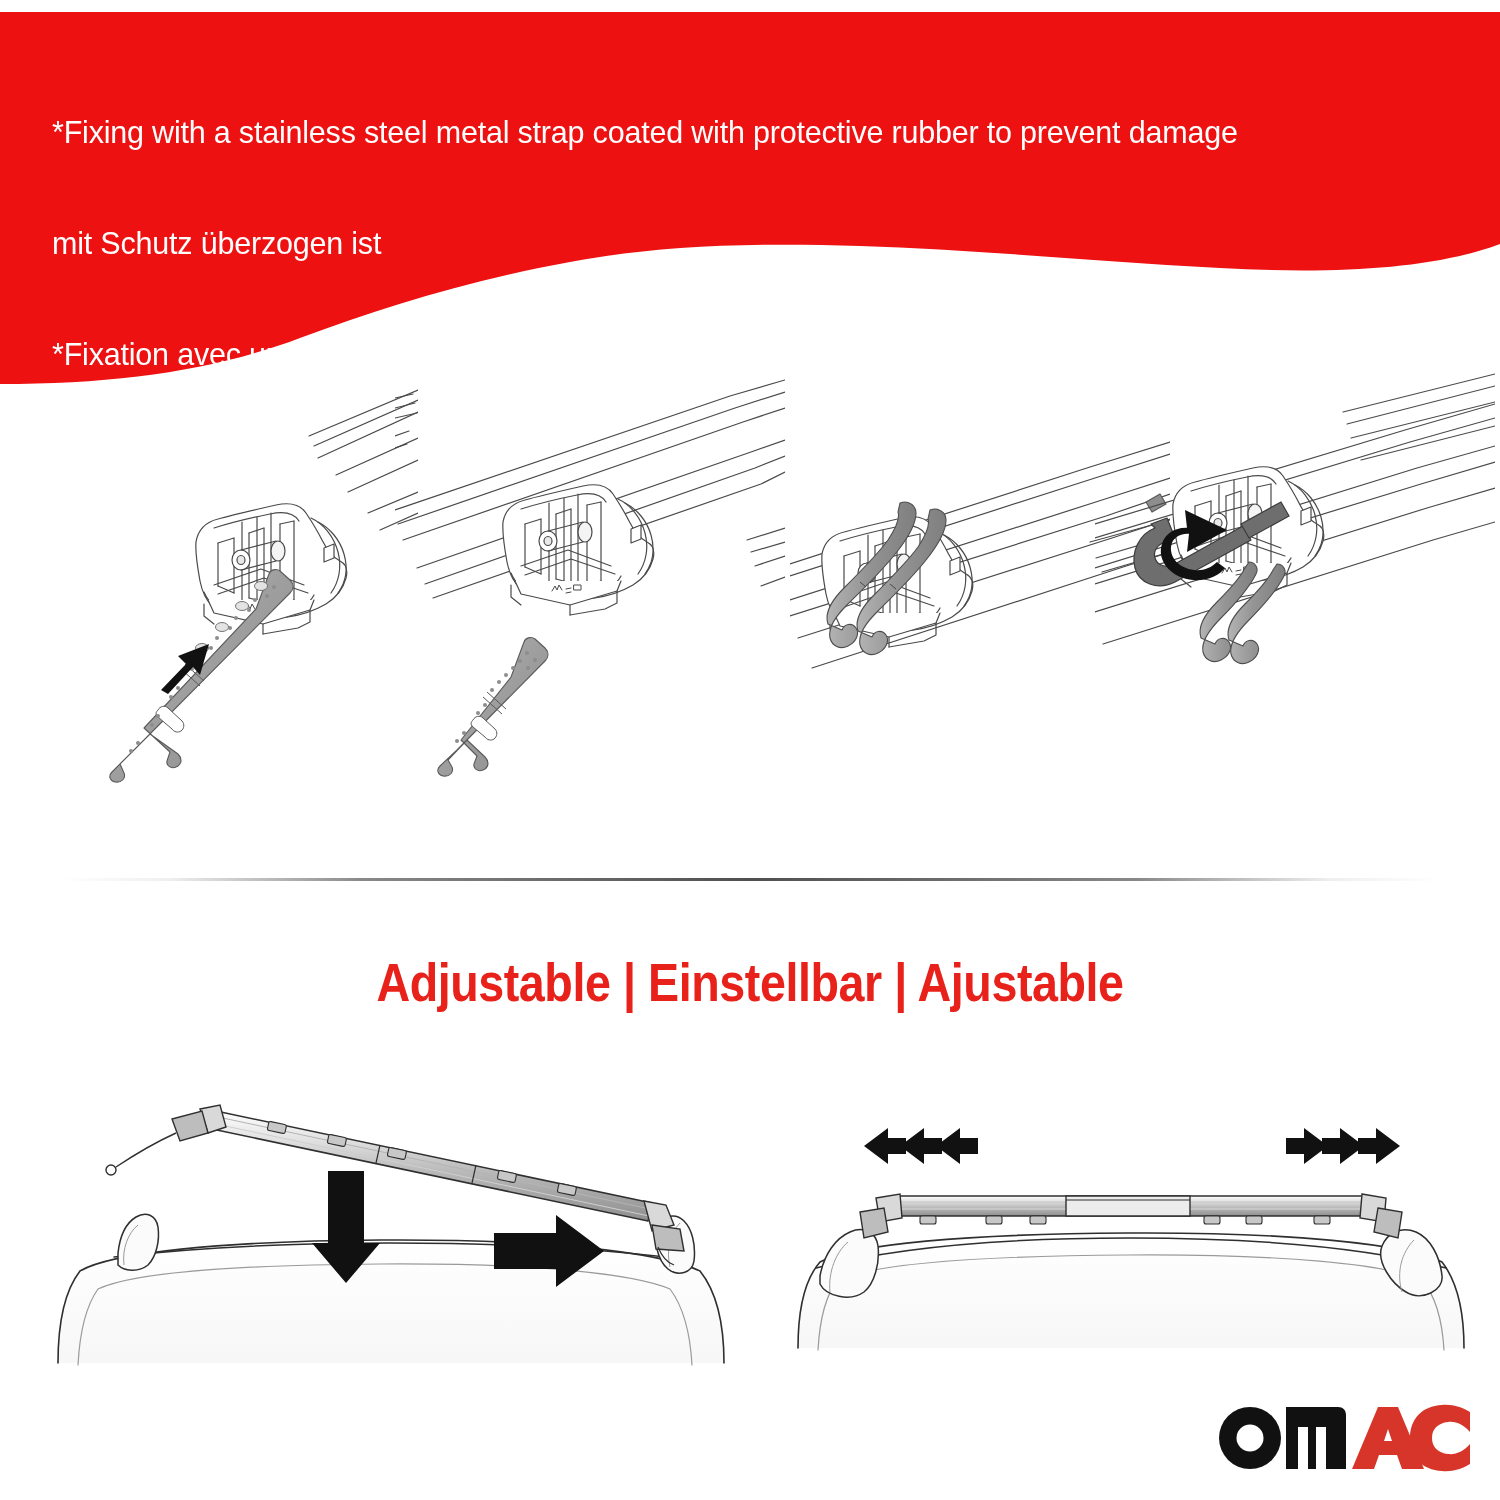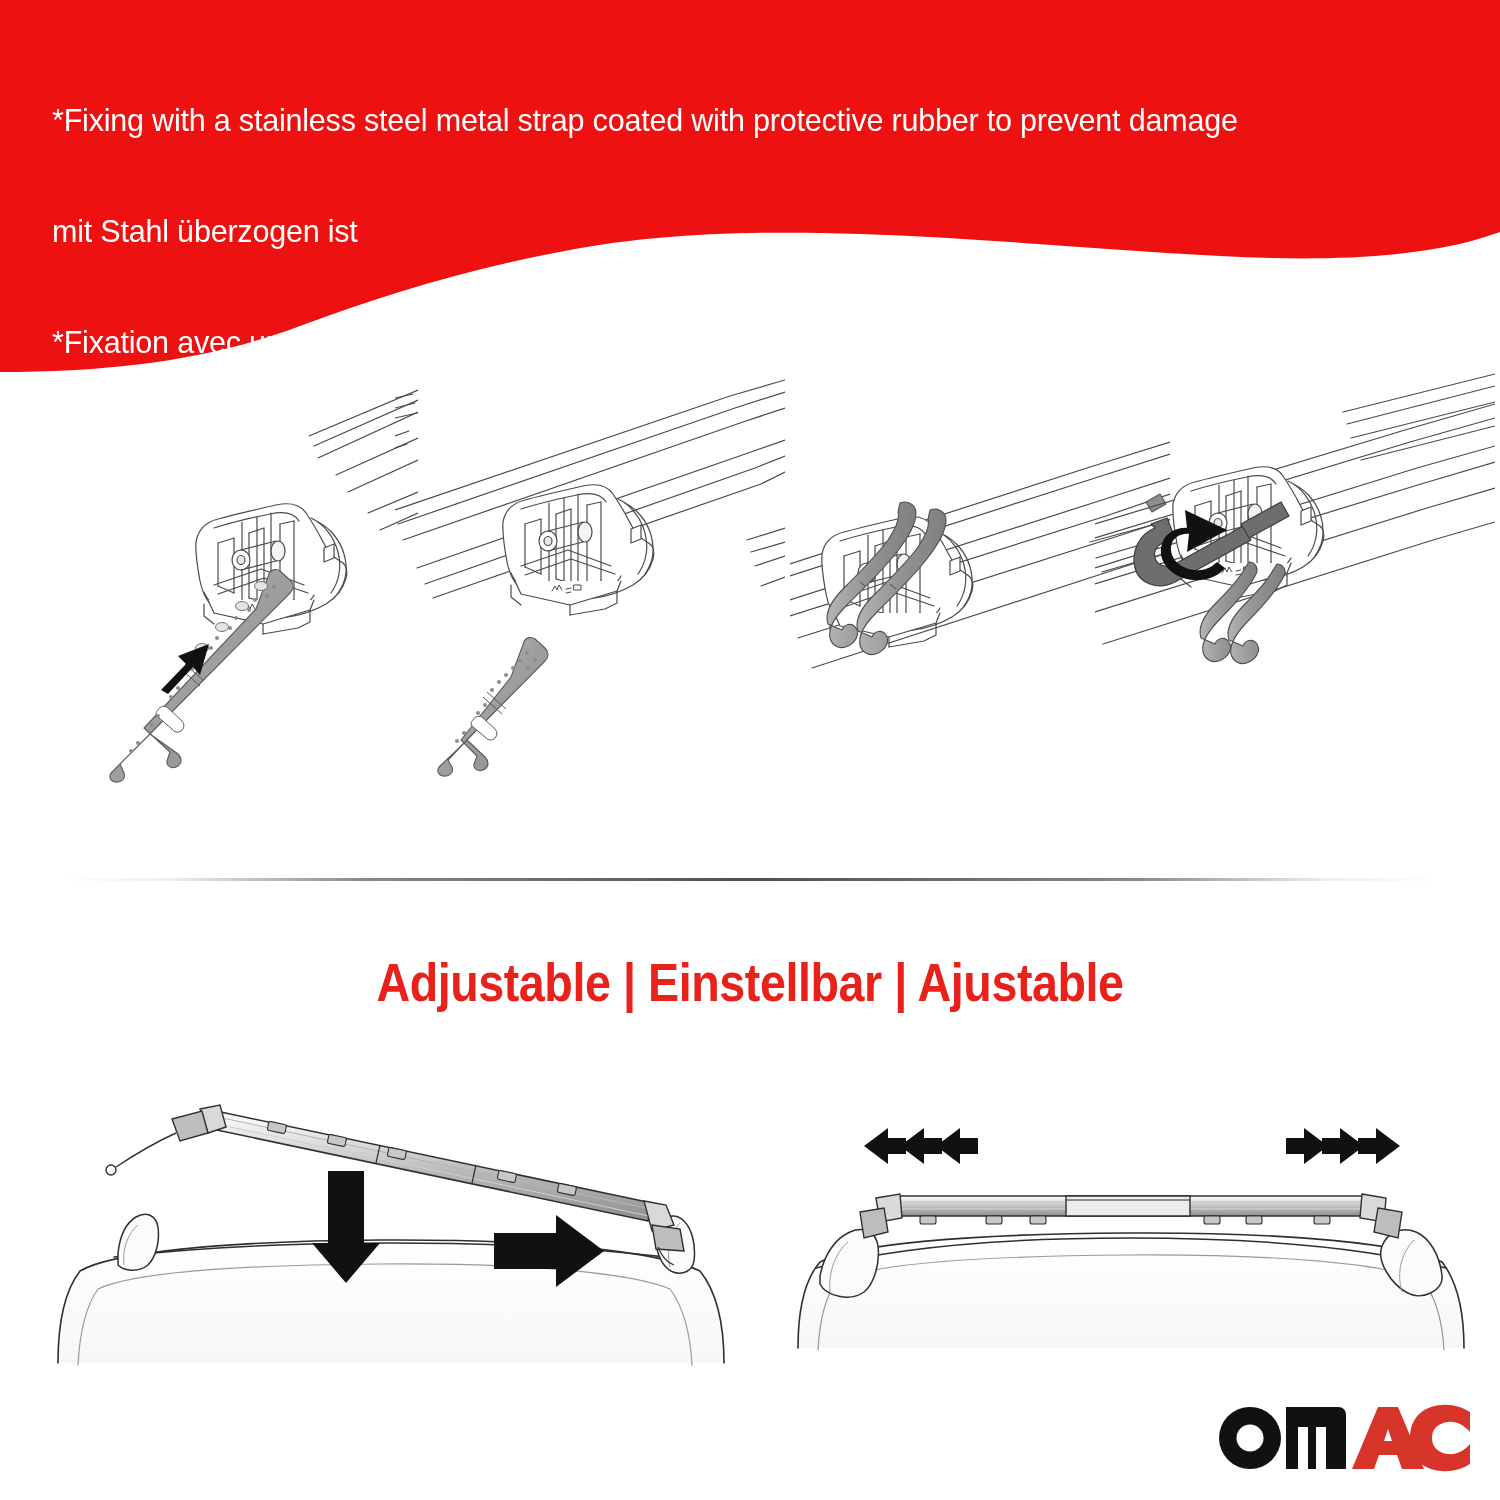--- a/index.html
+++ b/index.html
@@ -5,21 +5,21 @@
   html,body{margin:0;padding:0;}
   body{
     width:1500px;height:1500px;
     background:#ffffff;
     font-family:"Liberation Sans", sans-serif;
     overflow:hidden;position:relative;
   }
   #page{position:relative;width:1500px;height:1500px;overflow:hidden;background:#fff;}
 
   
-  #banner{position:absolute;left:0;top:0;width:1354px;height:380px;}
+  #banner{position:absolute;left:0;top:12px;width:1354px;height:380px;}
   #banner svg{display:block;width:1500px;height:380px;}
   #banner-text{
     position:absolute;left:52px;top:28px;width:1400px;
     color:#ffffff;
     font-family:"Liberation Sans", sans-serif;
     font-size:30.5px;line-height:37px;
     letter-spacing:-0.2px;
     font-weight:400;
     white-space:pre-wrap;
   }
@@ -68,21 +68,21 @@
     <svg viewBox="0 0 1500 380" xmlns="http://www.w3.org/2000/svg">
       <path d="M0,0 L1500,0 L1500,232
                C1430,258 1330,262 1220,256
                C1090,249 980,238 860,234
                C740,230 650,235 570,250
                C470,268 380,296 300,326
                C215,358 120,372 0,372 Z" fill="#EE1111"></path>
     </svg>
     <div id="banner-text">
       <span class="bline">*Fixing with a stainless steel metal strap coated with protective rubber to prevent damage</span>
-      <span class="bline">mit Stahl überzogen ist</span>
+      <span class="bline">mit Schutz überzogen ist</span>
       <span class="bline">*Fixation avec une sangle en métal inoxydable recouverte de caoutchouc de protection</span>
       <span class="bline">pour éviter les dommages.</span>
     </div>
   </div>
 
   <div id="steps">
 
     <div class="step" style="left:18px;width:400px;">
       <svg width="400" height="470" viewBox="0 0 400 470" xmlns="http://www.w3.org/2000/svg">
         <defs>

